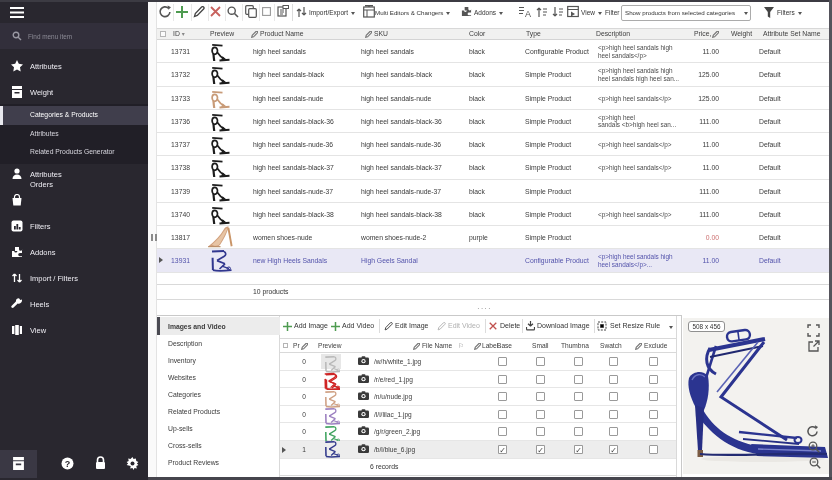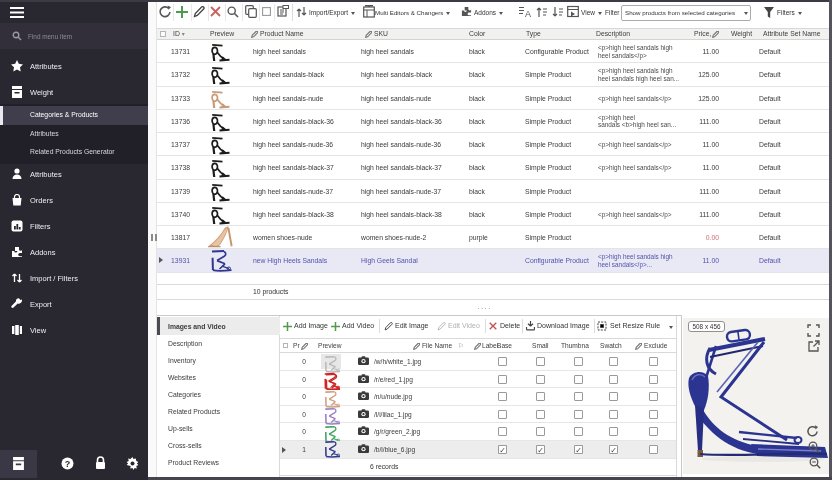--- a/index.html
+++ b/index.html
@@ -87,41 +87,41 @@
 <div class="subitem" style="top:148px">Related Products Generator</div>
 <svg class="micon" style="top:168px" viewBox="0 0 12 12">
       <circle cx="6" cy="3" r="2.6" fill="#fff"></circle>
       <path fill="#fff" d="M1.5 11c0-3 2-4.6 4.5-4.6S10.5 8 10.5 11z"></path>
     </svg>
 <div class="mitem" style="top:170px">Attributes</div>
 <svg class="micon" style="top:194px" viewBox="0 0 12 12">
       <path fill="none" stroke="#fff" stroke-width="1.2" d="M3.5 4.5V3a2.5 2.5 0 015 0v1.5"></path>
       <path fill="#fff" d="M1.5 4h9l-.8 7.5H2.3z"></path>
     </svg>
-<div class="mitem" style="top:196px">Orders</div>
+<div class="mitem" style="top:180px">Orders</div>
 <svg class="micon" style="top:220px" viewBox="0 0 12 12">
       <rect x="0.5" y="0.5" width="11" height="11" rx="2" fill="#fff"></rect>
       <rect x="3" y="6" width="1.8" height="3.5" fill="#29272f"></rect>
       <rect x="5.4" y="4" width="1.8" height="5.5" fill="#29272f"></rect>
       <rect x="7.8" y="7" width="1.8" height="2.5" fill="#29272f"></rect>
     </svg>
 <div class="mitem" style="top:222px">Filters</div>
 <svg class="micon" style="top:246px" viewBox="0 0 12 12">
       <path fill="#fff" d="M4 1h4v2.2a1.6 1.6 0 103.2 0H11v0 3.8H8.8a1.6 1.6 0 100 3.2H11V11H1V5h2.2a1.6 1.6 0 103.2 0H4z"></path>
     </svg>
 <div class="mitem" style="top:248px">Addons</div>
 <svg class="micon" style="top:272px" viewBox="0 0 12 12">
       <path fill="none" stroke="#fff" stroke-width="1.3" d="M3.5 10V2m0 0L1.5 4m2-2l2 2"></path>
       <path fill="none" stroke="#fff" stroke-width="1.3" d="M8.5 2v8m0 0l-2-2m2 2l2-2"></path>
     </svg>
 <div class="mitem" style="top:274px">Import / Filters</div>
 <svg class="micon" style="top:298px" viewBox="0 0 12 12">
       <path fill="#fff" d="M11 2.5a3.2 3.2 0 01-4.3 3L2.6 9.6a1.3 1.3 0 01-1.9-1.9l4.2-4.1A3.2 3.2 0 018 .3L9.3 2 11 1.5z"></path>
     </svg>
-<div class="mitem" style="top:300px">Export</div>
+<div class="mitem" style="top:300px">Heels</div>
 <svg class="micon" style="top:324px" viewBox="0 0 12 12">
       <rect x="1" y="2" width="2.4" height="8" fill="#fff"></rect>
       <rect x="4.2" y="1" width="3.6" height="10" fill="#fff"></rect>
       <rect x="8.8" y="2" width="2.2" height="8" fill="#fff"></rect>
     </svg>
 <div class="mitem" style="top:326px">View</div>
 <div class="abs" id="bottombar-hl"></div>
 <svg class="abs" style="left:12px;top:457px" width="13" height="13" viewBox="0 0 12 12">
       <path fill="#fff" d="M1 0h10v3H1zM1 4h10v8H1zm2.5 2v1.6h5V6z"></path>
     </svg>

